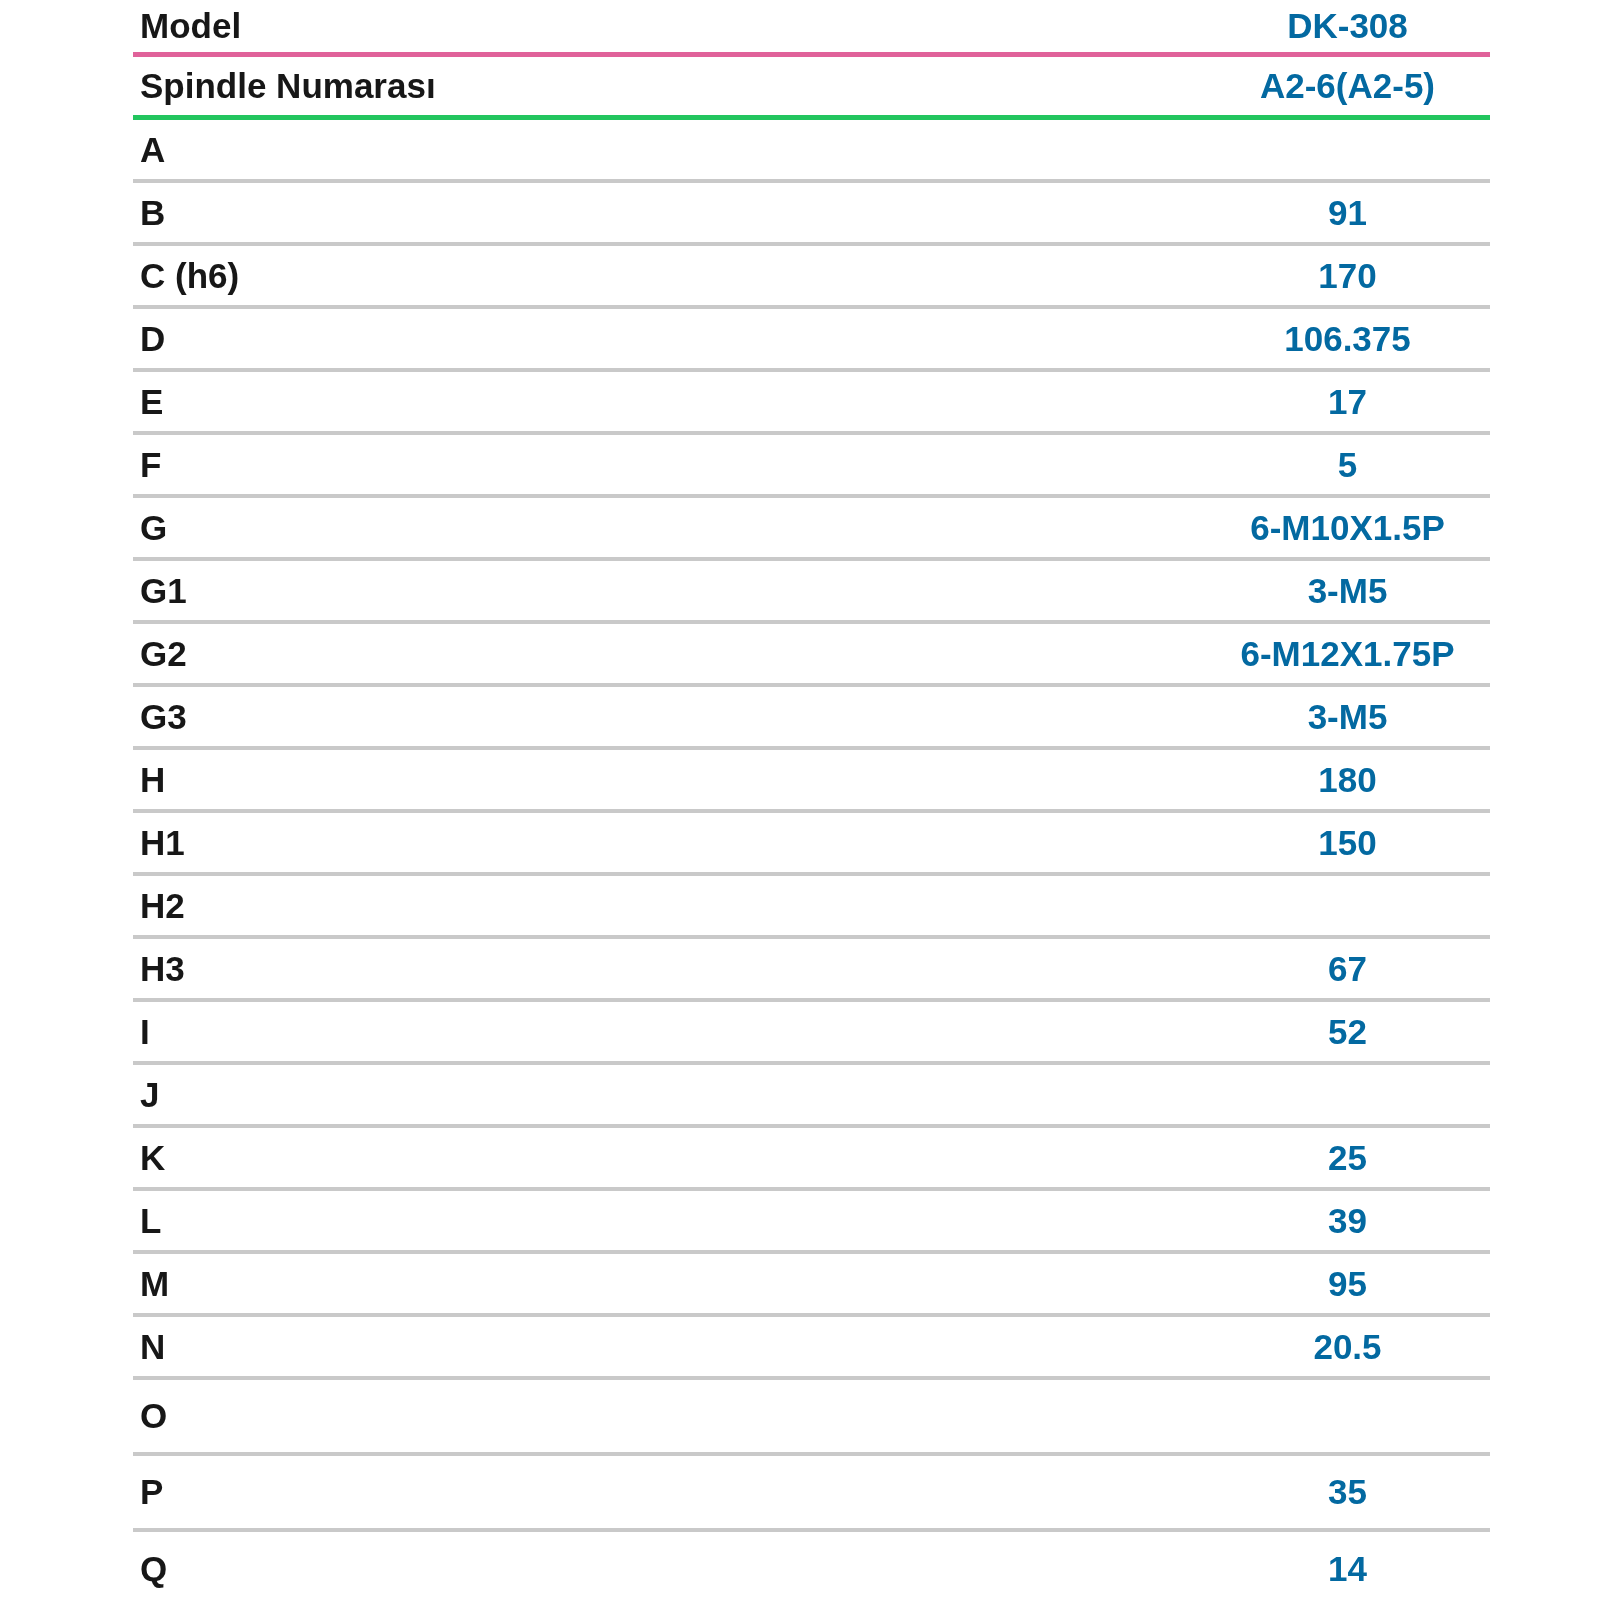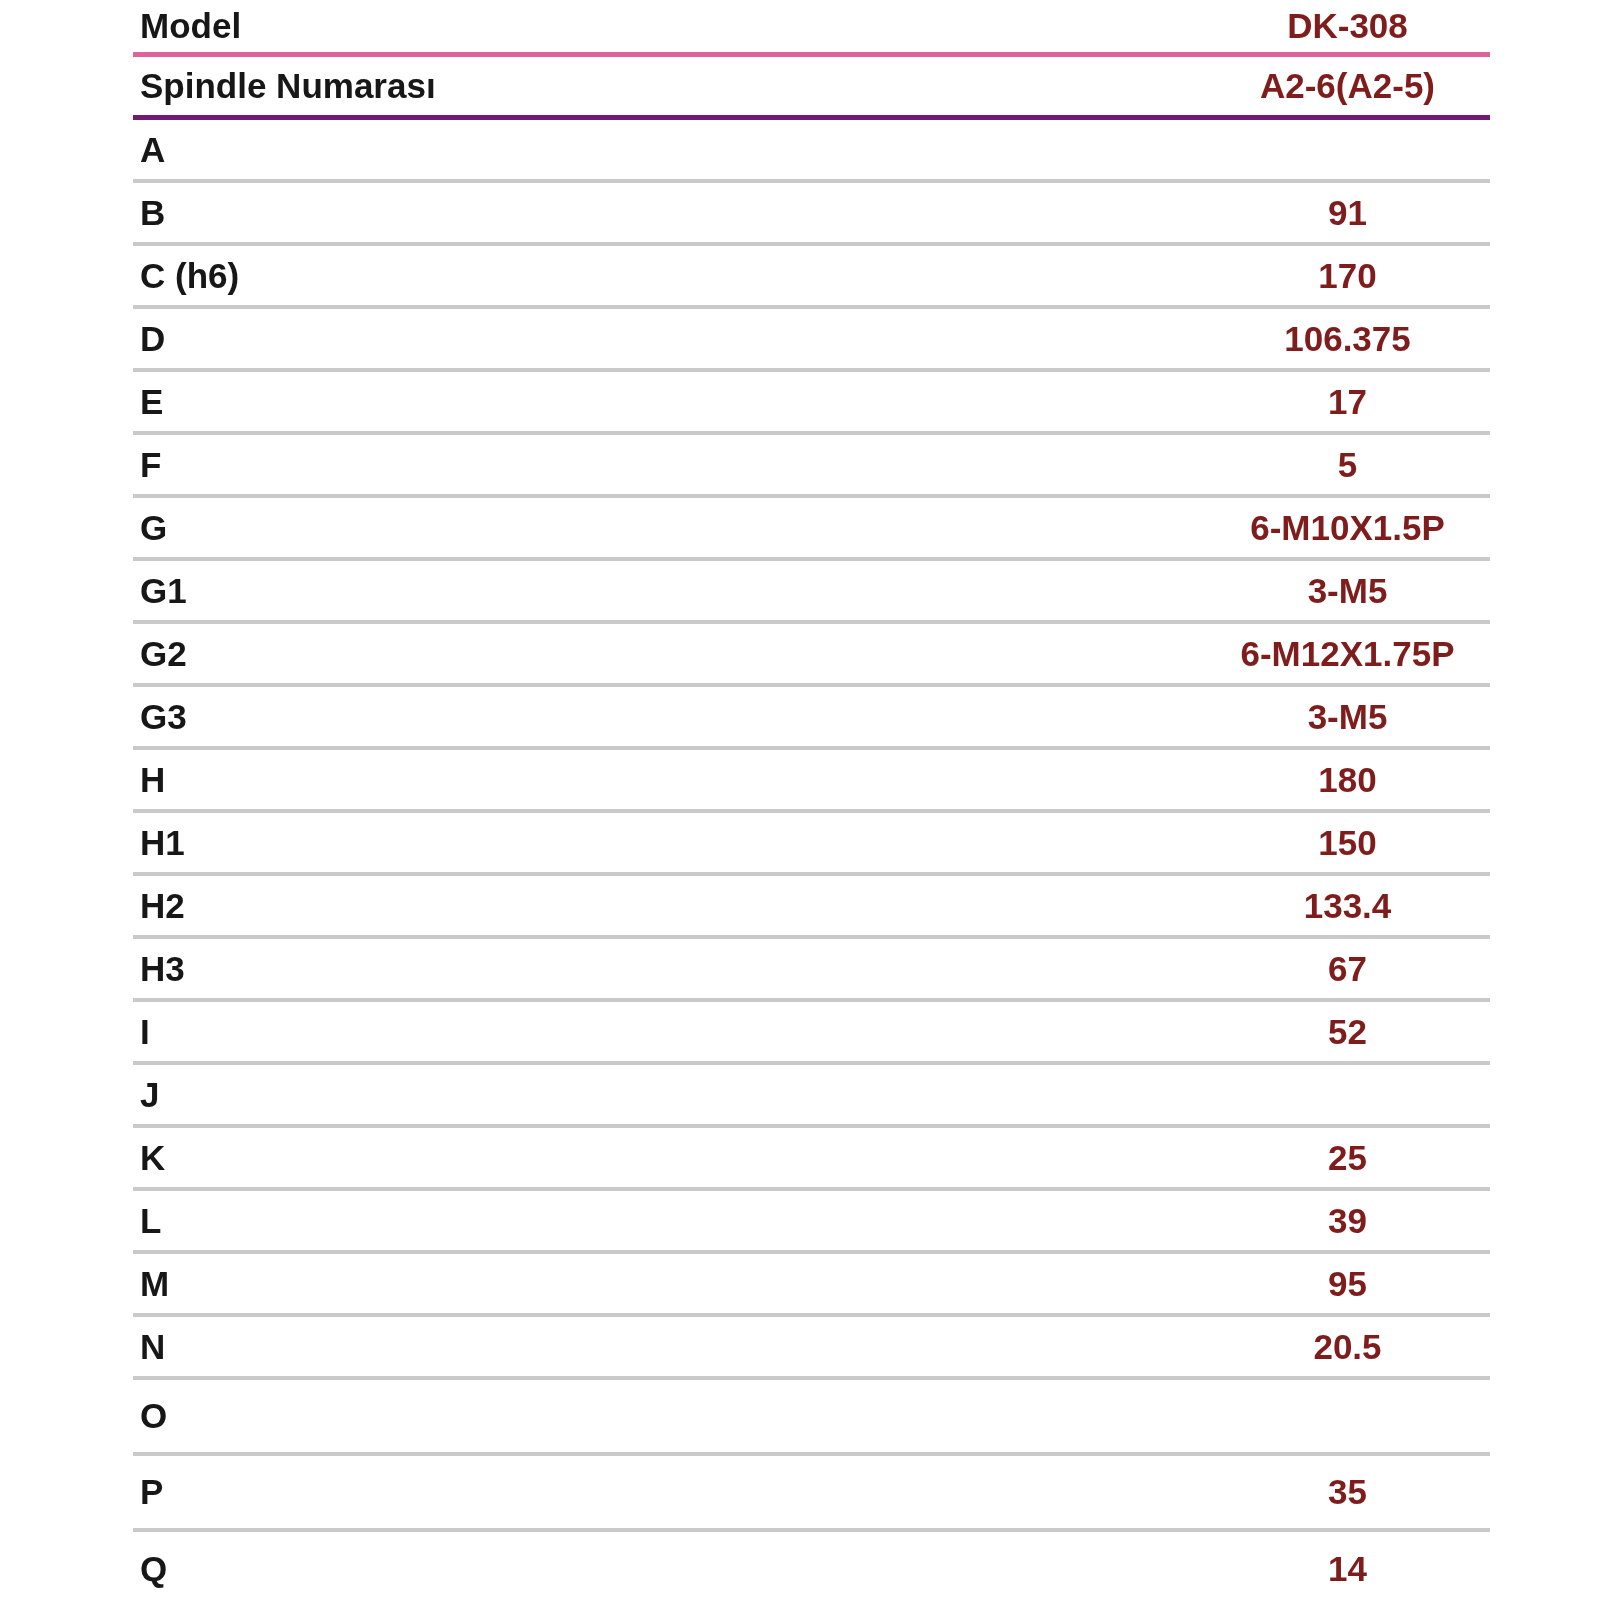--- a/index.html
+++ b/index.html
@@ -30,29 +30,29 @@
     font-size: 35px;
     font-weight: bold;
     color: #171717;
     white-space: nowrap;
   }
   .row .value {
     width: 285px;
     text-align: center;
     font-size: 35px;
     font-weight: bold;
-    color: #7f1d1d;
+    color: #0369a1;
     white-space: nowrap;
   }
   .row.header {
     height: 57px;
     border-bottom: 5px solid #e0629a;
   }
   .row.spindle {
-    border-bottom: 5px solid #701a75;
+    border-bottom: 5px solid #22c55e;
   }
   .row.tall { height: 76px; }
   .row.last {
     height: 73px;
     border-bottom: none;
   }
 </style>
 </head>
 <body>
 
@@ -122,21 +122,20 @@
     <div class="value">180</div>
   </div>
 
   <div class="row">
     <div class="label">H1</div>
     <div class="value">150</div>
   </div>
 
   <div class="row">
     <div class="label">H2</div>
-    <div class="value">133.4</div>
   </div>
 
   <div class="row">
     <div class="label">H3</div>
     <div class="value">67</div>
   </div>
 
   <div class="row">
     <div class="label">I</div>
     <div class="value">52</div>

